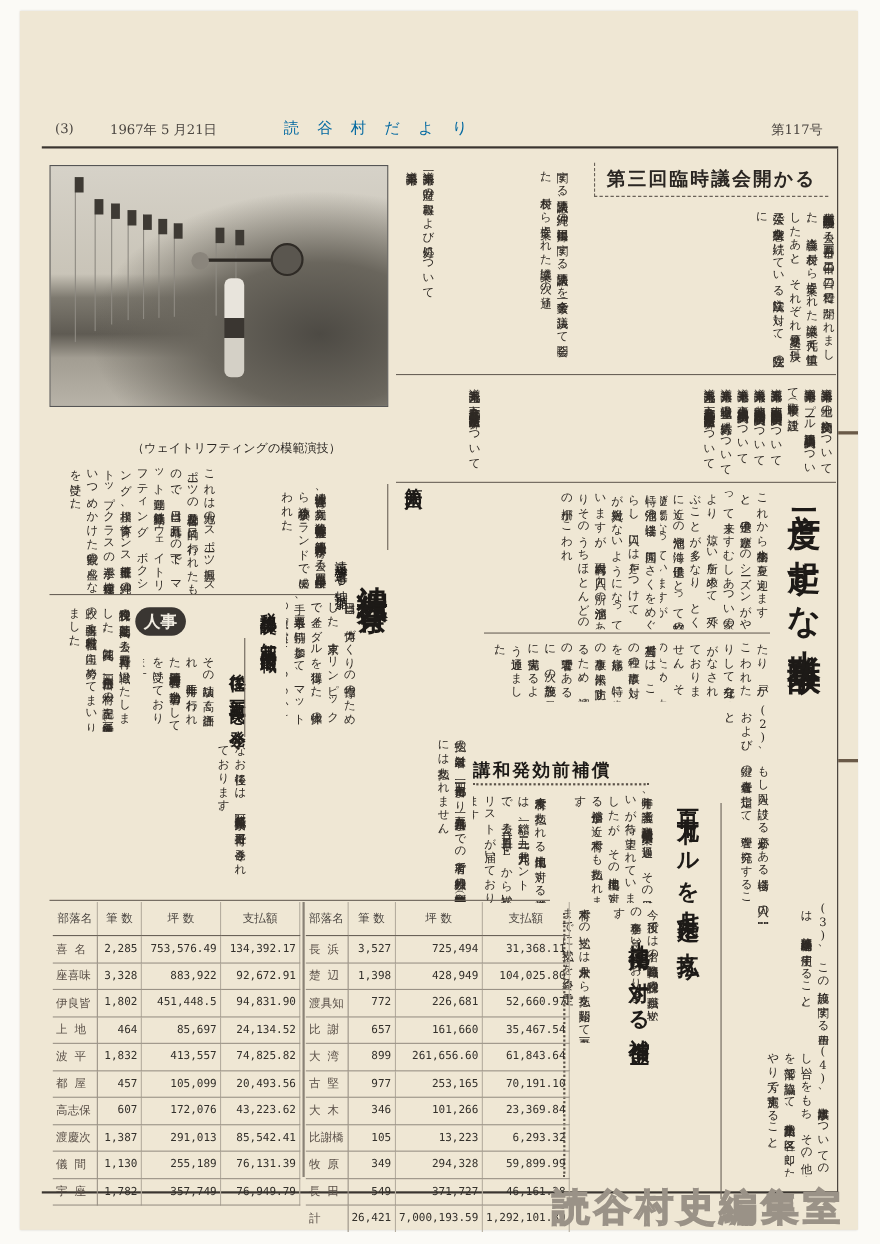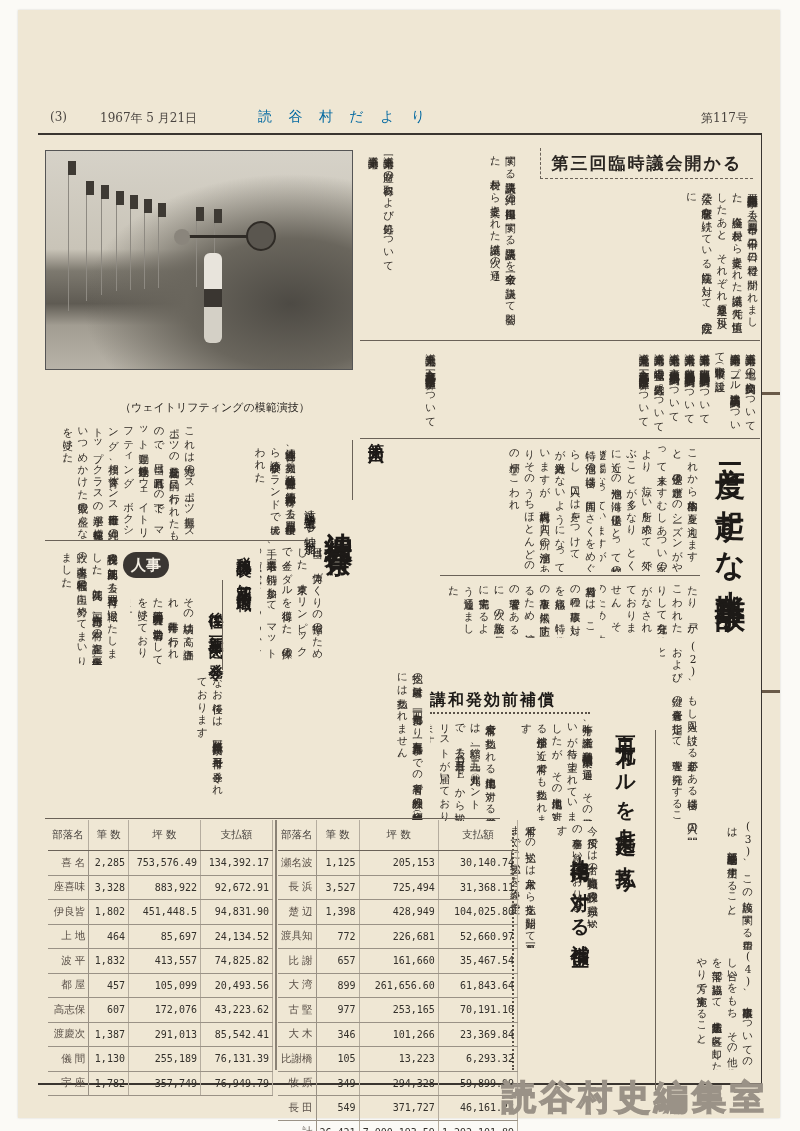--- a/index.html
+++ b/index.html
@@ -56,21 +56,21 @@
   .badge {
     position:absolute; left:123px; top:552px; width:46px; height:26px; border-radius:14px;
     background:#3a3632; color:#f2ede2; font-size:15px; font-weight:bold; text-align:center; line-height:26px;
     font-family:"DejaVu Sans", sans-serif;
   }
   .wavy { position:absolute; border-bottom:2px dotted #5a5248; }
 
   table.tbl { position:absolute; border-collapse:collapse; font-size:10px; color:#33302b; font-family:"DejaVu Sans Mono", monospace; }
   table.tbl th, table.tbl td { border-bottom:1px solid #9a9286; padding:0 3px; height:23.5px; white-space:nowrap; }
   table.tbl th { font-family:"DejaVu Serif", serif; font-weight:normal; font-size:10.5px; color:#4a4540; height:30px; border-bottom:1px solid #6a6258; }
-  table.tbl td.name { font-family:Liberation Sans, sans-serif; font-size:10.5px; color:#5a5048; text-align:right; border-right:1px solid #9a9286; }
+  table.tbl td.name { font-family:Liberation Mono, monospace; font-size:10.5px; color:#5a5048; text-align:left; border-right:1px solid #9a9286; }
   table.tbl td.num { text-align:right; border-right:1px solid #b5ad9f; }
   table.tbl th { border-right:1px solid #b5ad9f; }
   table.tbl tr.total td { border-bottom:none; }
 
   .watermark {
     position:absolute; left:502px; top:1075px; font-size:34px; font-weight:bold; letter-spacing:4px;
     color:transparent; -webkit-text-stroke:1.5px #9a9287; font-family:"DejaVu Sans", sans-serif;
   }
   .margin-mark { position:absolute; width:18px; height:3px; background:#6a5a48; }
 </style>
@@ -254,26 +254,20 @@
   <thead>
     <tr>
       <th>部落名</th>
       <th>筆 数</th>
       <th>坪 数</th>
       <th>支払額</th>
     </tr>
   </thead>
   <tbody id="tbody-right">
       <tr>
-        <td class="name">瀬名波</td>
-        <td class="num">1,125</td>
-        <td class="num">205,153</td>
-        <td class="num">30,140.74</td>
-      </tr>
-      <tr>
         <td class="name">長 浜</td>
         <td class="num">3,527</td>
         <td class="num">725,494</td>
         <td class="num">31,368.11</td>
       </tr>
       <tr>
         <td class="name">楚 辺</td>
         <td class="num">1,398</td>
         <td class="num">428,949</td>
         <td class="num">104,025.80</td>

